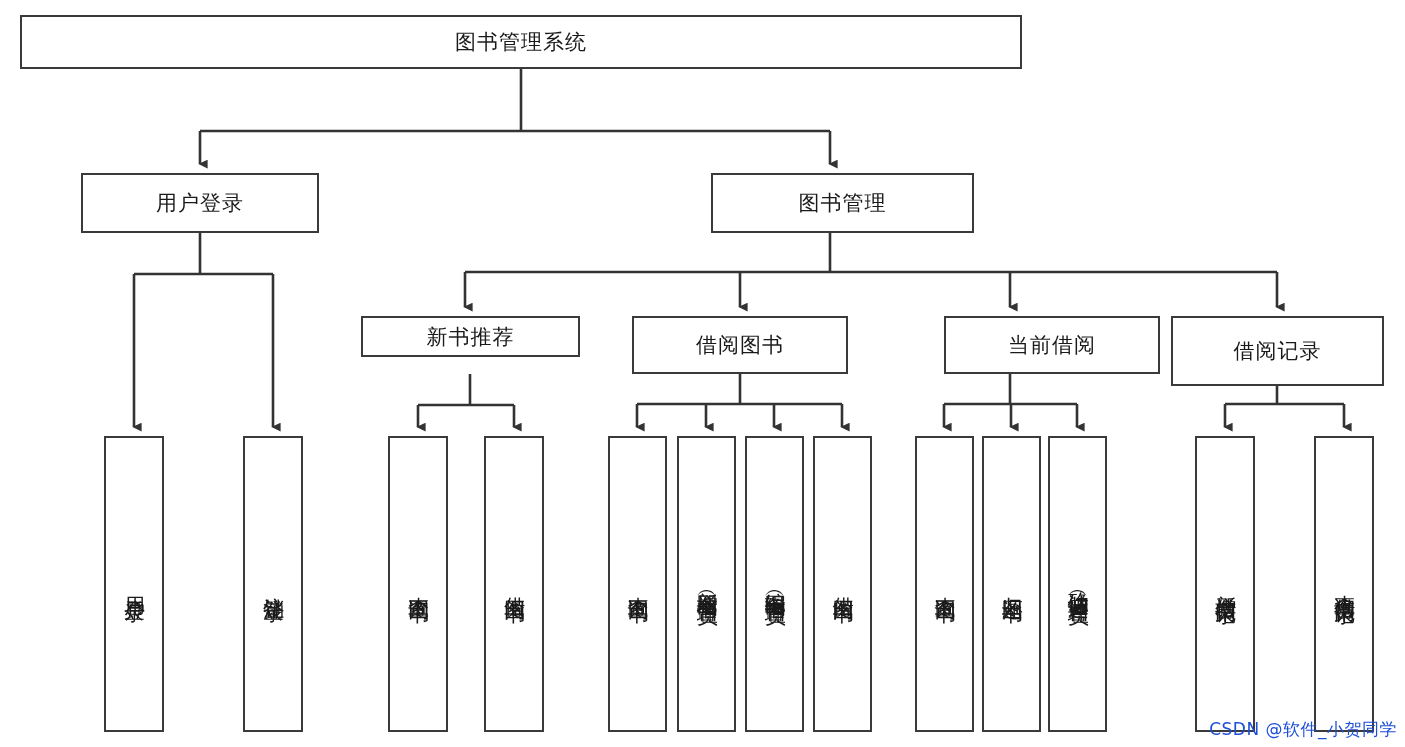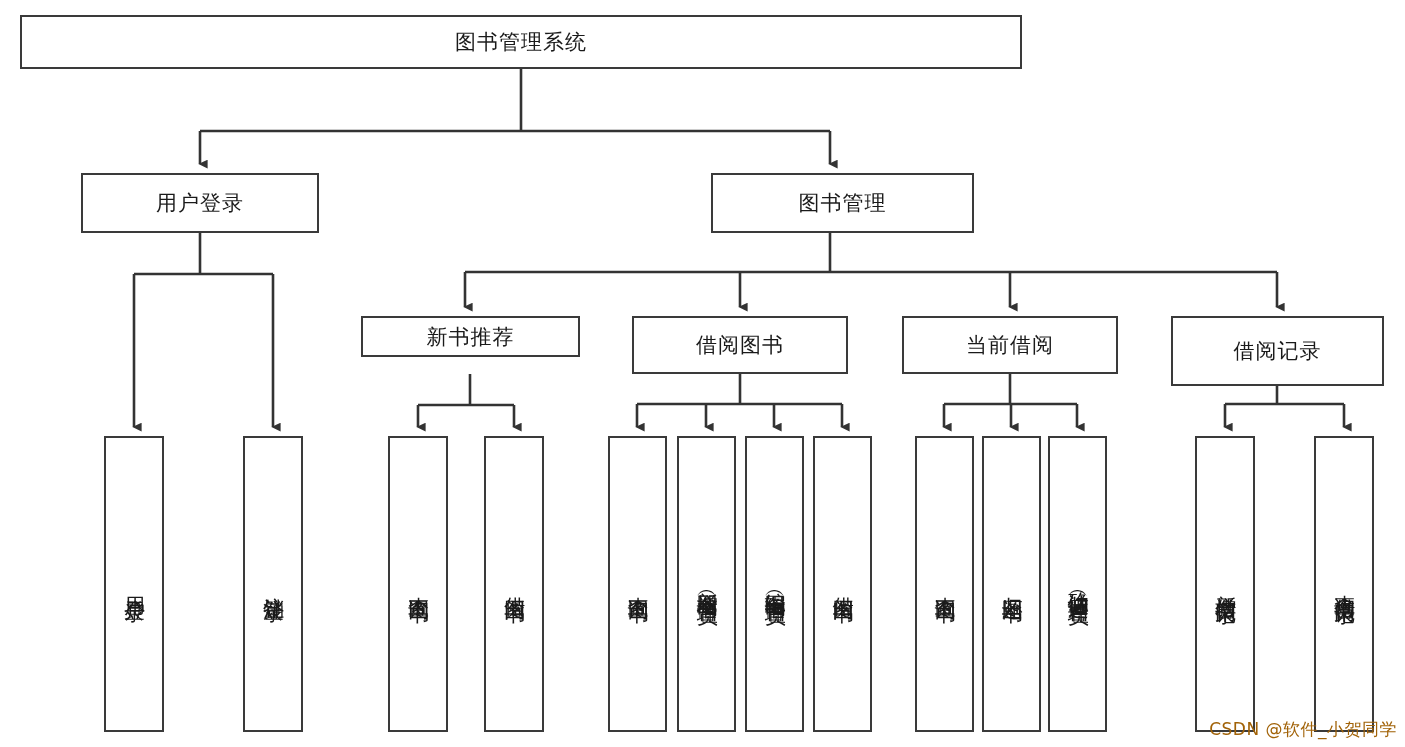--- a/index.html
+++ b/index.html
@@ -53,21 +53,21 @@
     color: #1a1a1a;
   }
   .htext {
     white-space: nowrap;
   }
   #watermark {
     position: absolute;
     right: 8px;
     bottom: 6px;
     font-size: 17px;
-    color: #a16207;
+    color: #1d4ed8;
     letter-spacing: 0.5px;
     white-space: nowrap;
   }
 </style>
 </head>
 <body>
 
 <div id="canvas">
 
   <svg id="edges" viewBox="0 0 1405 747" xmlns="http://www.w3.org/2000/svg">
@@ -131,21 +131,21 @@
   <div class="node h" style="left:711px;top:173px;width:263px;height:60px;">
     <span class="htext">图书管理</span>
   </div>
 
   <div class="node h" style="left:361px;top:316px;width:219px;height:41px;">
     <span class="htext">新书推荐</span>
   </div>
   <div class="node h" style="left:632px;top:316px;width:216px;height:58px;">
     <span class="htext">借阅图书</span>
   </div>
-  <div class="node h" style="left:902px;top:316px;width:216px;height:58px;">
+  <div class="node h" style="left:944px;top:316px;width:216px;height:58px;">
     <span class="htext">当前借阅</span>
   </div>
   <div class="node h" style="left:1171px;top:316px;width:213px;height:70px;">
     <span class="htext">借阅记录</span>
   </div>
 
   <div class="node v" style="left:104px;top:436px;width:60px;height:296px;">
     <span class="vtext">用户登录</span>
   </div>
   <div class="node v" style="left:243px;top:436px;width:60px;height:296px;">

